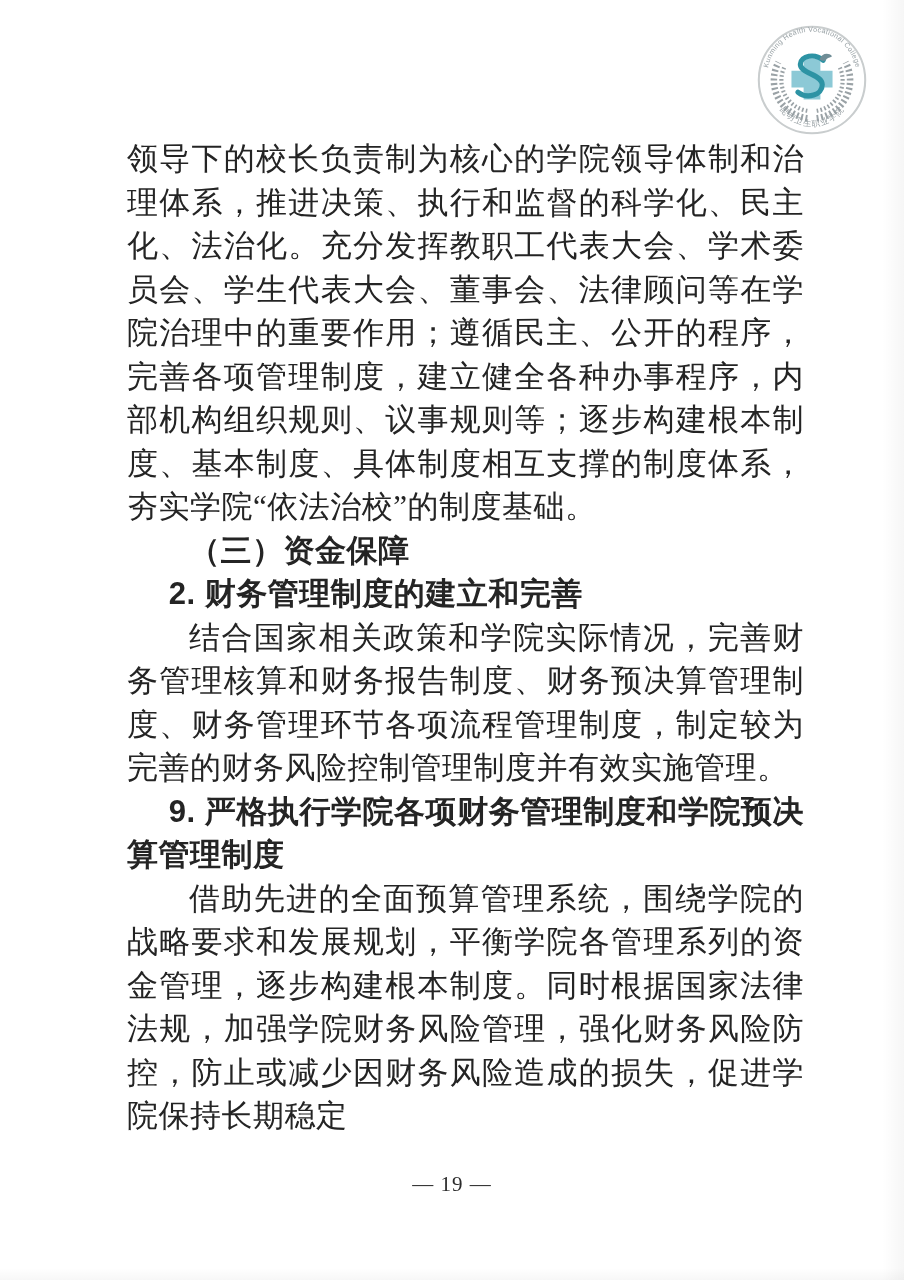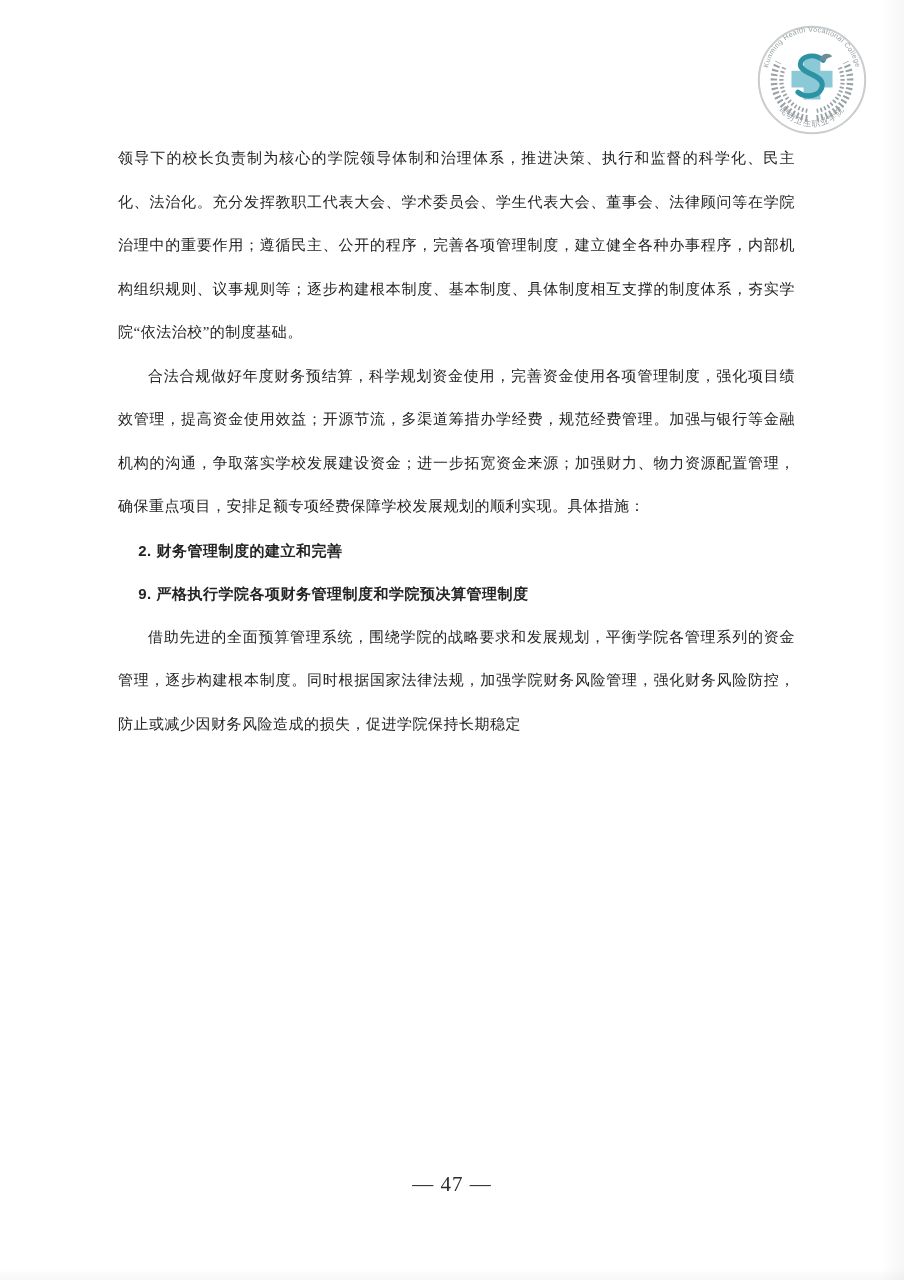--- a/index.html
+++ b/index.html
@@ -14,24 +14,24 @@
   }
   .seal {
     position: absolute;
     left: 756px;
     top: 24px;
     width: 112px;
     height: 112px;
   }
   .content {
     position: absolute;
-    left: 118px;
+    left: 127px;
     top: 137px;
     width: 677px;
-    font-size: 15px;
+    font-size: 31px;
     line-height: 43.5px;
     text-align: justify;
     letter-spacing: 0.5px;
     color: #242424;
   }
   .content p { margin: 0; }
   .para { text-indent: 2em; }
   .para-continuation { text-indent: 0; }
   .heading {
     font-weight: 700;
@@ -97,23 +97,24 @@
       </text>
 
       <text font-size="9" fill="#949da1" letter-spacing="1.2">
         <textPath href="#arcBottom" startOffset="50%" text-anchor="middle">昆明卫生职业学院</textPath>
       </text>
     </svg>
   </div>
 
   <div class="content">
     <p class="para-continuation">领导下的校长负责制为核心的学院领导体制和治理体系，推进决策、执行和监督的科学化、民主化、法治化。充分发挥教职工代表大会、学术委员会、学生代表大会、董事会、法律顾问等在学院治理中的重要作用；遵循民主、公开的程序，完善各项管理制度，建立健全各种办事程序，内部机构组织规则、议事规则等；逐步构建根本制度、基本制度、具体制度相互支撑的制度体系，夯实学院“依法治校”的制度基础。</p>
-    <p class="para">合法合规做好年度财务预结算，科学规划资金使用，完善资金使用各项管理制度，强化项目绩效管理，提高资金使用效益；开源节流，多渠道筹措办学经费，规范经费管理。加强与银行等金融机构的沟通，争取落实学校发展建设资金；进一步拓宽资金来源；加强财力、物力资源配置管理，确保重点项目，安排足额专项经费保障学校发展规划的顺利实现。具体措施：</p>
+    <p class="heading">（三）资金保障</p>
     <p class="heading heading-numbered">2. 财务管理制度的建立和完善</p>
+    <p class="para">结合国家相关政策和学院实际情况，完善财务管理核算和财务报告制度、财务预决算管理制度、财务管理环节各项流程管理制度，制定较为完善的财务风险控制管理制度并有效实施管理。</p>
     <p class="heading heading-numbered">9. 严格执行学院各项财务管理制度和学院预决算管理制度</p>
     <p class="para">借助先进的全面预算管理系统，围绕学院的战略要求和发展规划，平衡学院各管理系列的资金管理，逐步构建根本制度。同时根据国家法律法规，加强学院财务风险管理，强化财务风险防控，防止或减少因财务风险造成的损失，促进学院保持长期稳定</p>
   </div>
 
-  <div class="footer">— 47 —</div>
+  <div class="footer">— 19 —</div>
 
   <div class="edge-shadow-right"></div>
   <div class="edge-shadow-bottom"></div>
 </div>
 
 </body></html>

